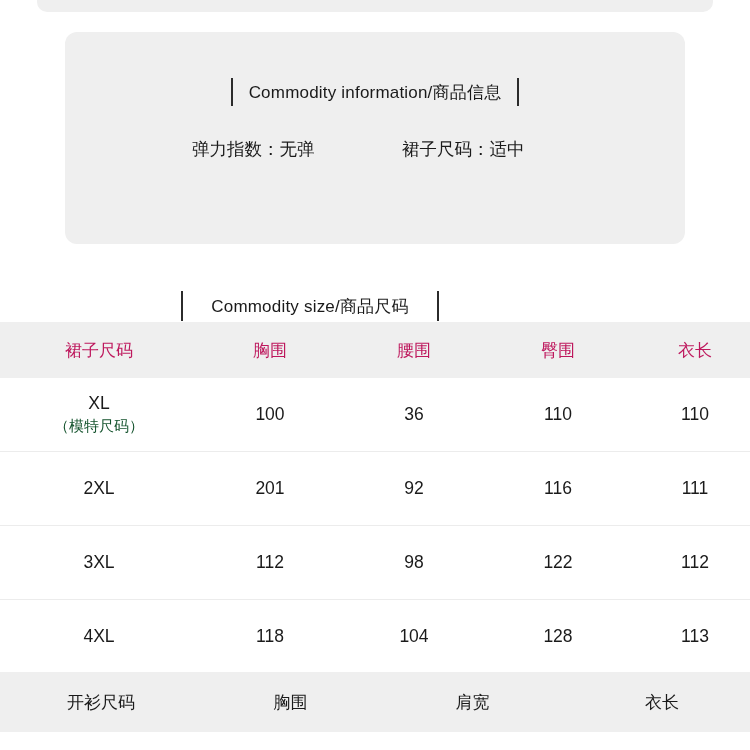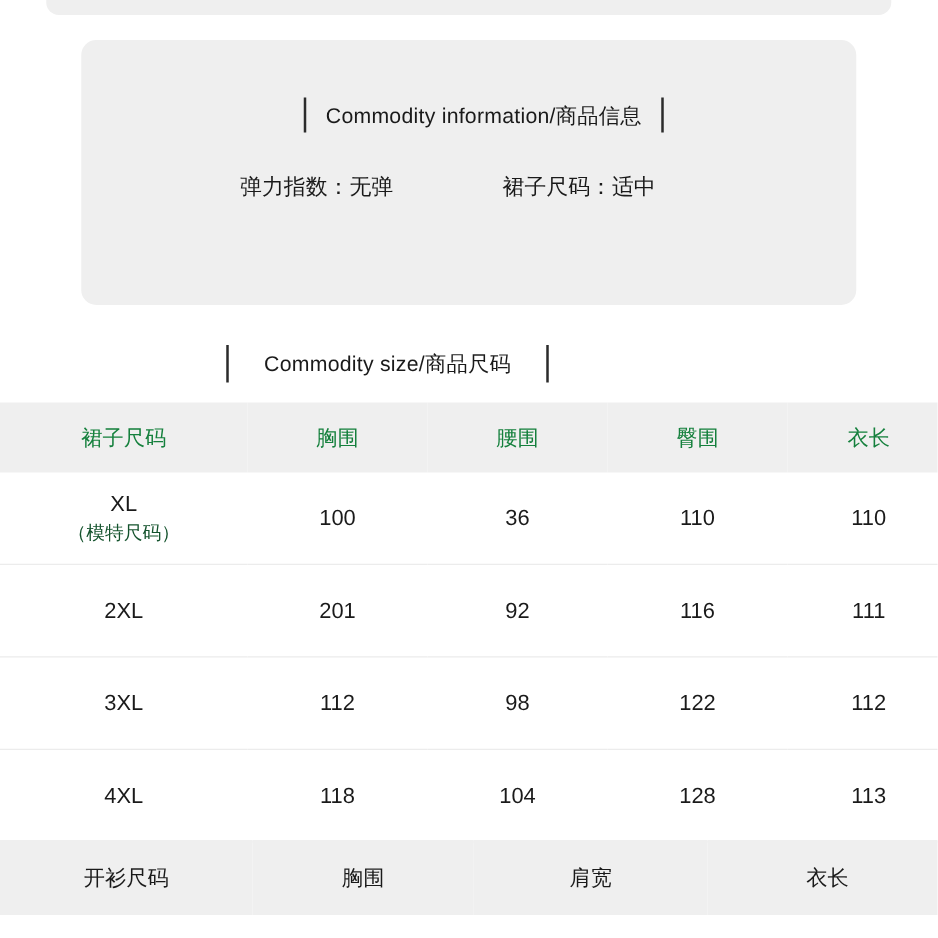--- a/index.html
+++ b/index.html
@@ -57,21 +57,21 @@
   .heading-text {
     font-size: 17px;
     color: #1a1a1a;
     padding: 0 16px;
     white-space: nowrap;
     letter-spacing: 0.2px;
   }
   .info-heading {
     position: absolute;
     top: 46px;
-    left: 12px;
+    left: 0;
     width: 620px;
   }
   .info-rows {
     position: absolute;
     top: 105px;
     left: 0;
     width: 620px;
   }
   .info-row {
     display: flex;
@@ -86,21 +86,21 @@
     width: 210px;
     margin-left: 127px;
   }
   .info-cell.right {
     width: 260px;
   }
 
   
   .size-heading {
     position: absolute;
-    top: 276px;
+    top: 291px;
     left: 0;
     width: 620px;
   }
   .size-heading .heading-bar {
     height: 30px;
   }
   .size-heading .heading-text {
     padding: 0 28px;
   }
 
@@ -112,21 +112,21 @@
     width: 750px;
     border-collapse: collapse;
     table-layout: fixed;
   }
   .size-table tr.header-row {
     background: #efefef;
   }
   .size-table tr.header-row td {
     height: 54px;
     font-size: 17px;
-    color: #15803d;
+    color: #be185d;
   }
   .size-table td {
     text-align: center;
     vertical-align: middle;
     font-size: 17.5px;
     color: #1a1a1a;
     border-bottom: 1px solid #ececec;
   }
   .size-table tr.data-row td {
     height: 71px;

